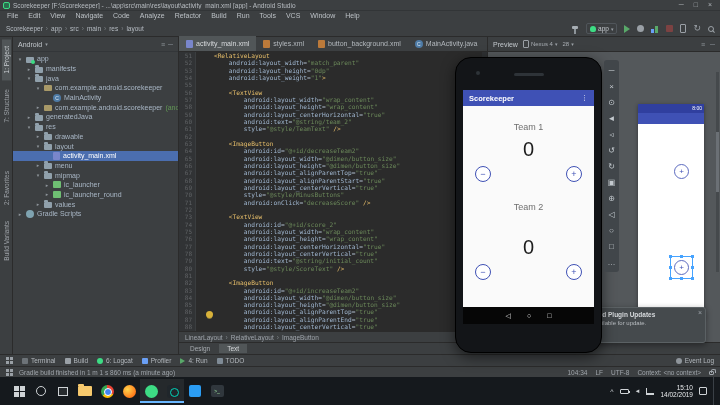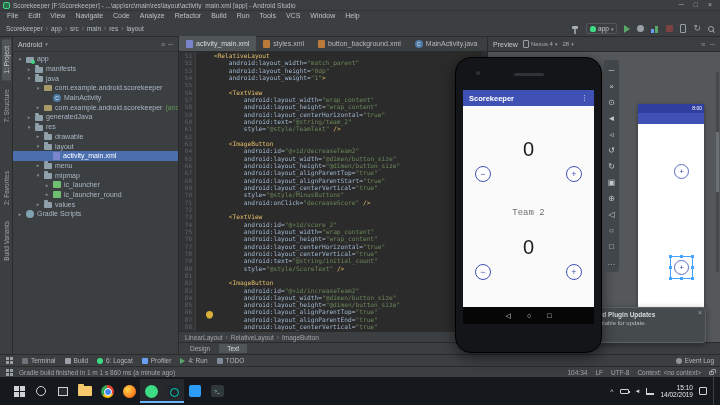--- a/index.html
+++ b/index.html
@@ -536,24 +536,25 @@
   <div class="emulator">
     <div class="phone">
       <div class="cam"></div>
       <div class="spk"></div>
       <div class="pscreen">
         <div class="appbar">
           <span class="appbar-title">Scorekeeper</span>
           <span class="overflow">⋮</span>
         </div>
         <div class="pcontent">
+          <div class="team-label" style="top:16px;">Team 1</div>
           <div class="score" style="top:32px;">0</div>
           <div class="cbtn" style="left:12px; top:60px;">−</div>
           <div class="cbtn" style="right:12px; top:60px;">+</div>
-          <div class="team-label" style="top:102px;font-family:Liberation Mono, monospace;">Team 2</div>
+          <div class="team-label" style="top:96px;">Team 2</div>
           <div class="score" style="top:130px;">0</div>
           <div class="cbtn" style="left:12px; top:158px;">−</div>
           <div class="cbtn" style="right:12px; top:158px;">+</div>
         </div>
         <div class="pnav" id="pnav">
             <span>◁</span>
             <span>○</span>
             <span>□</span>
           </div>
       </div>

